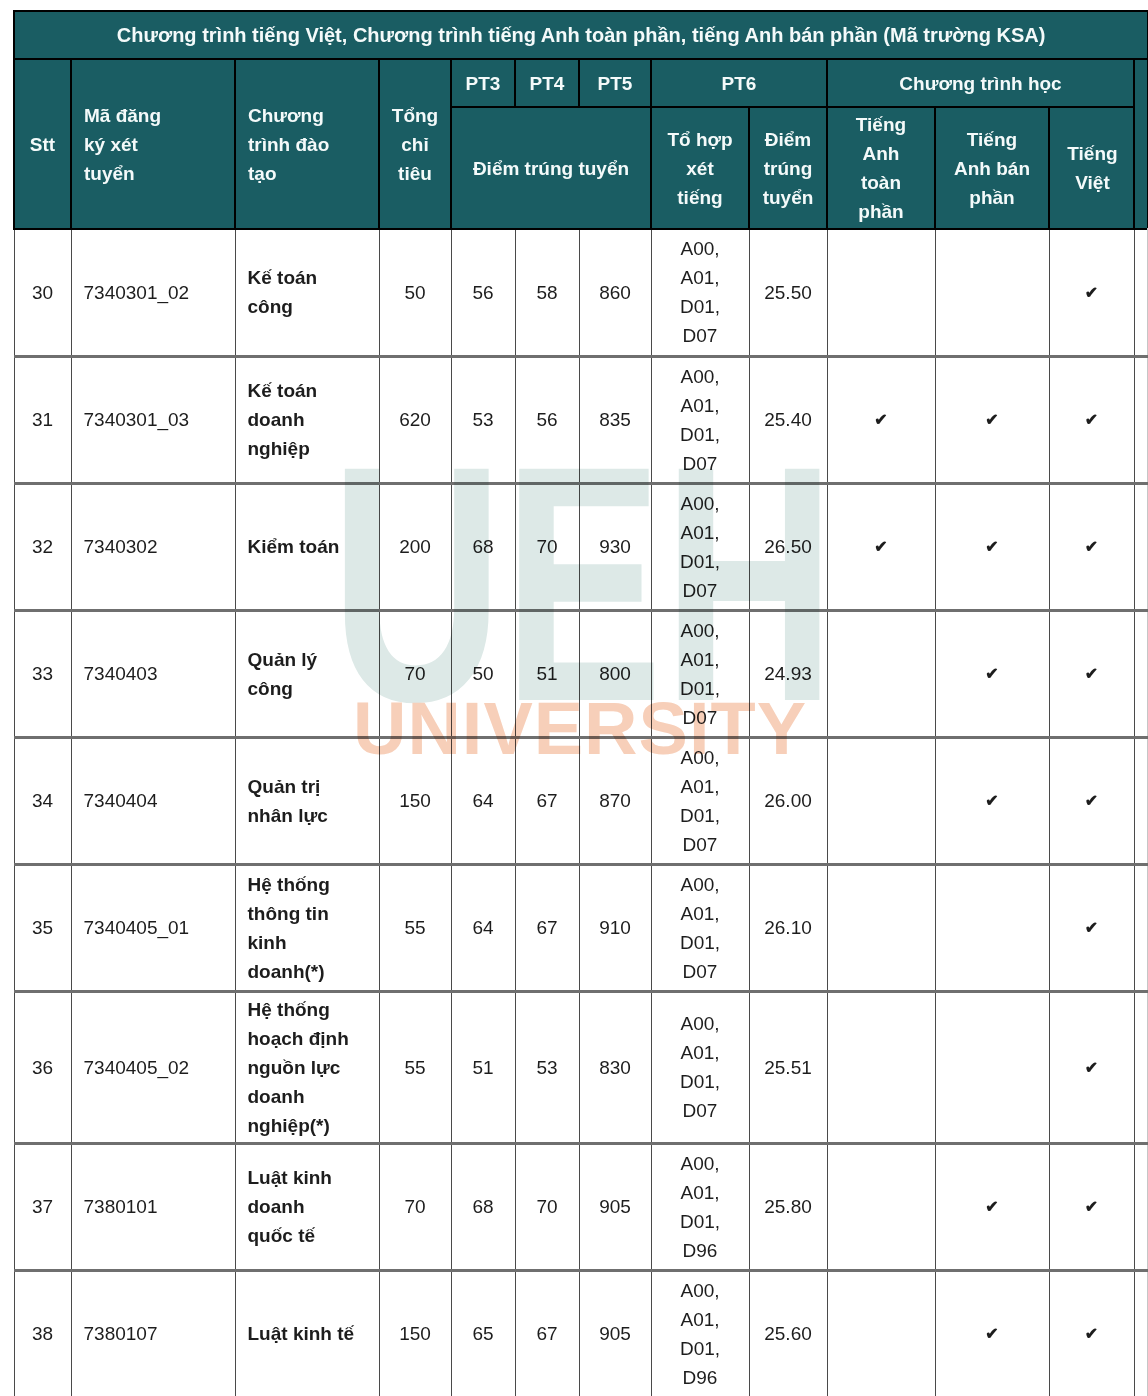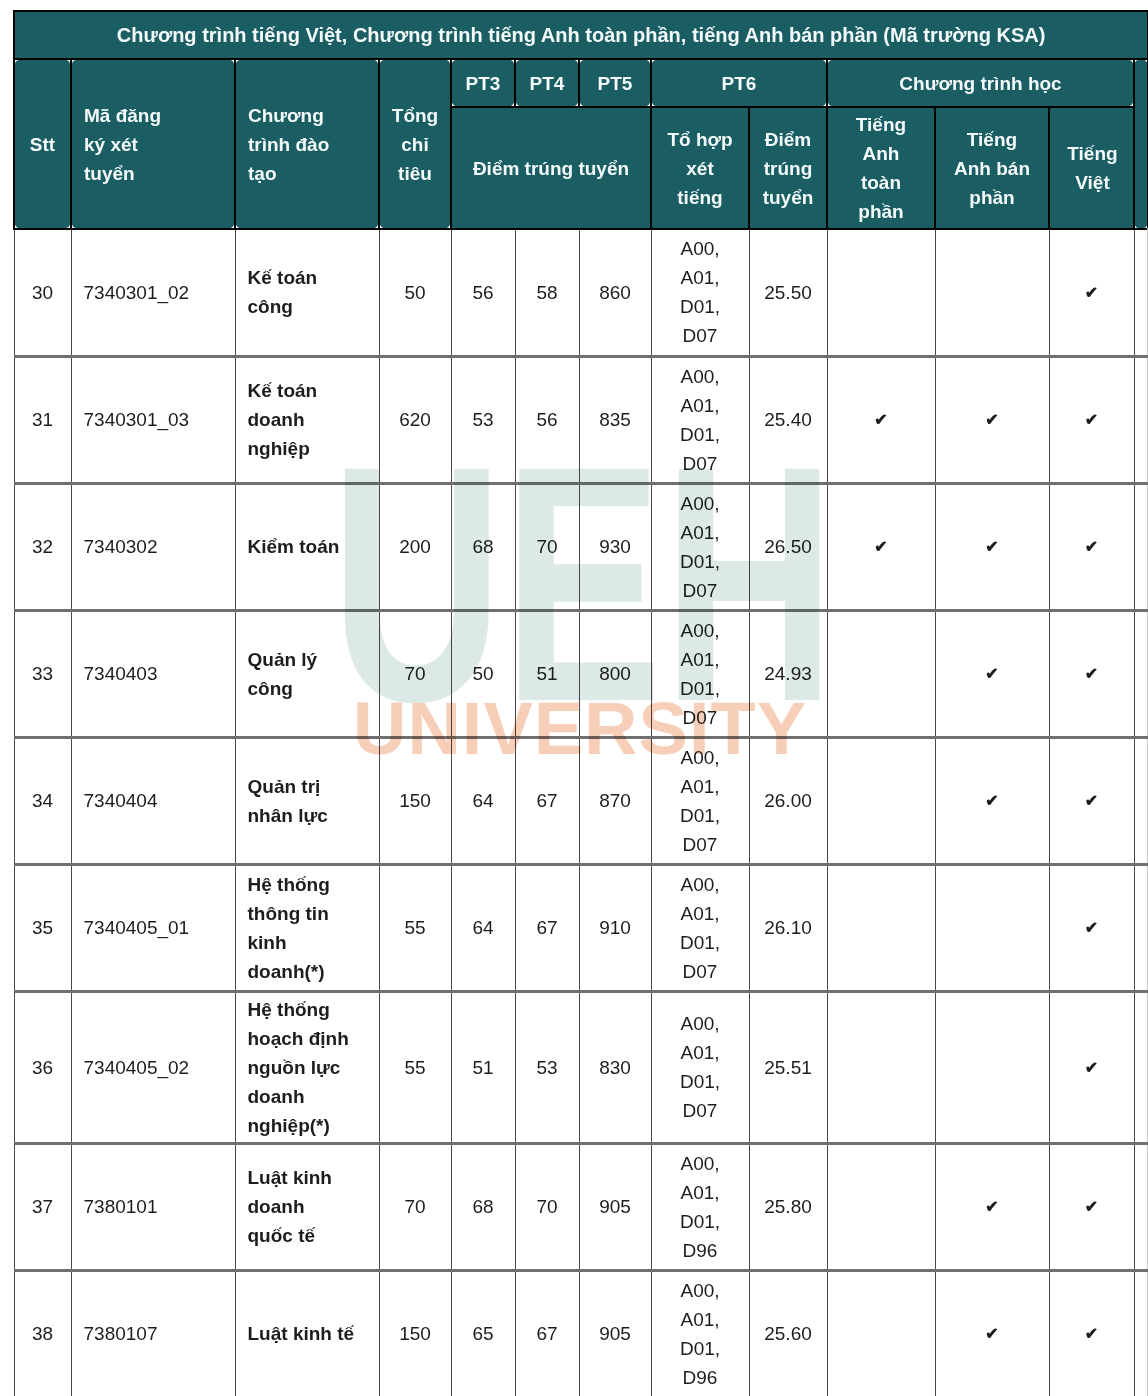--- a/index.html
+++ b/index.html
@@ -32,21 +32,21 @@
     line-height: 29px;
     text-align: center;
     vertical-align: middle;
     padding: 2px 4px;
     margin-top: 11px;
   }
   tr.title-row th {
     height: 42px;
     font-size: 20px;
   }
-  tr.hrow1 th { height: 42px; border-radius: 8px; }
+  tr.hrow1 th { height: 42px; }
   tr.hrow2 th { height: 94px; }
   th.al {
     text-align: left;
     padding-left: 12px;
   }
   th.col-ma      { padding-right: 54px; }
   th.col-ctdt    { padding-right: 28px; }
   th.col-tohop   { padding-left: 10px; padding-right: 10px; }
   th.col-tatp    { padding-left: 14px; padding-right: 14px; }
   th.col-tabp    { padding-left: 16px; padding-right: 16px; }

